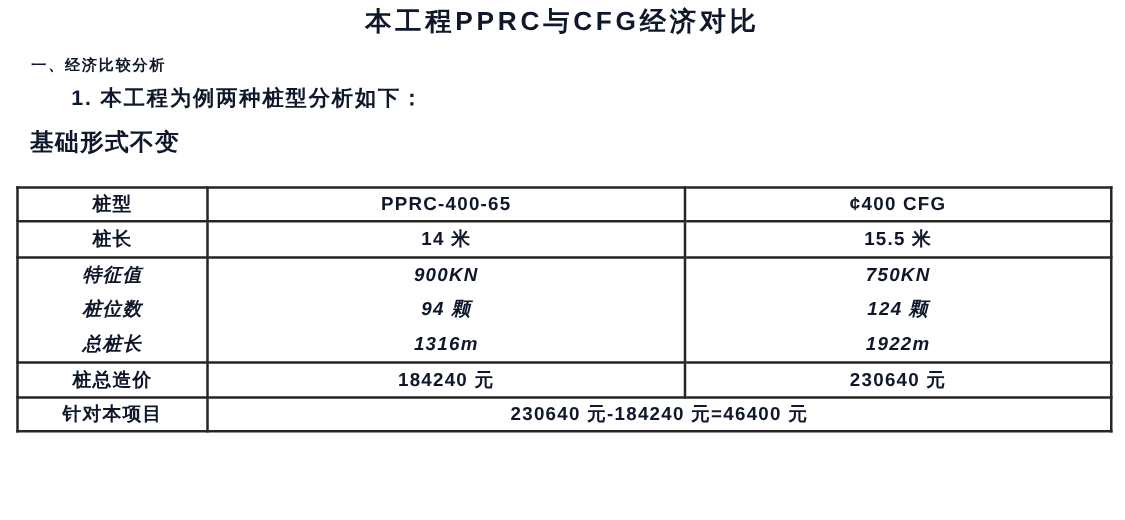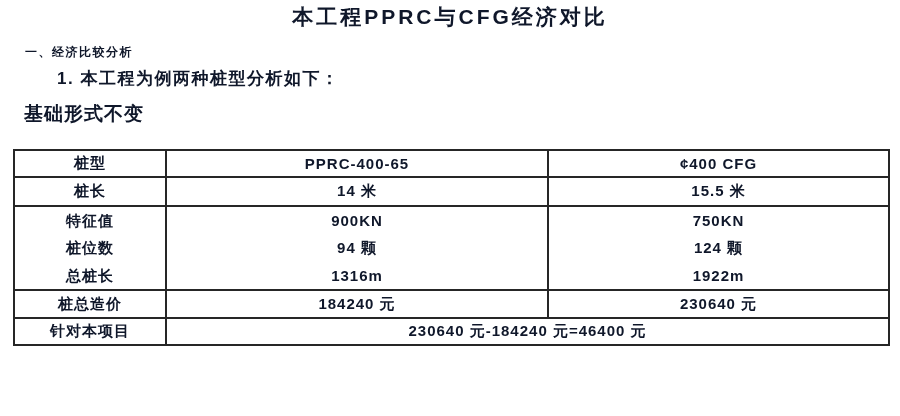--- a/index.html
+++ b/index.html
@@ -68,21 +68,21 @@
     letter-spacing: 1px;
     padding: 0;
     overflow: hidden;
   }
   tr.r1 td { height: 25px; }
   tr.r2 td { height: 27px; }
   tr.r3 td { height: 82px; }
   tr.r4 td { height: 27px; }
   tr.r5 td { height: 26px; }
   tr.r6 td { height: 25px; }
-  .cell-line { line-height: 27.3px; }
+  .cell-line { line-height: 27.3px; font-style: italic; }
   .conclusion {
     position: absolute;
     left: 10px;
     top: 364px;
     width: 785px;
     margin: 0;
     font-size: 19px;
     line-height: 26px;
     letter-spacing: 2.2px;
     text-indent: 2em;

